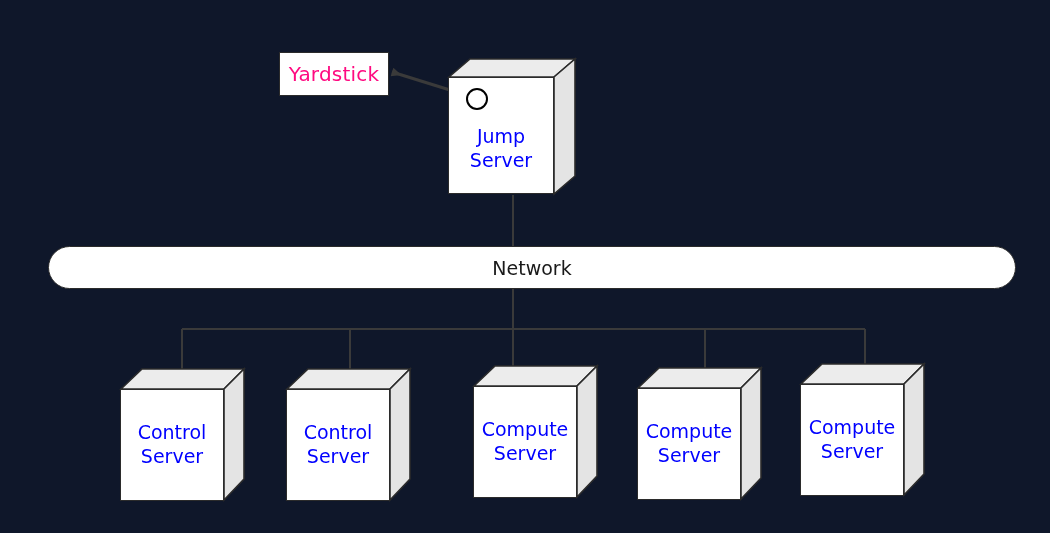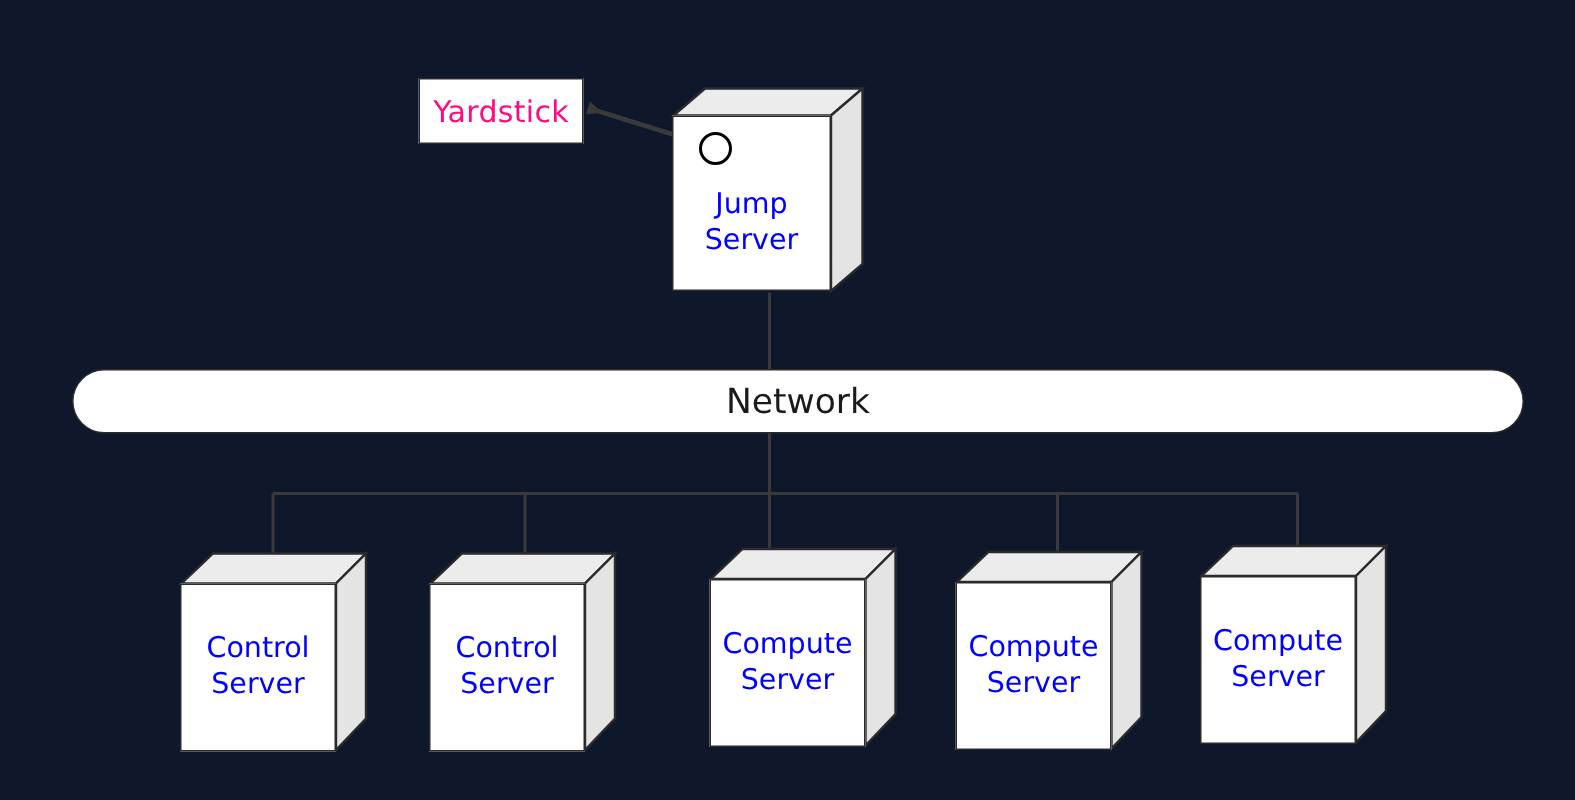--- a/index.html
+++ b/index.html
@@ -46,21 +46,21 @@
     position: absolute;
     background: #ffffff;
     border: 1px solid #2b2b2b;
     box-sizing: border-box;
     border-radius: 24px;
     display: flex;
     align-items: center;
     justify-content: center;
   }
   .network-bar .txt {
-    font-size: 23px;
+    font-size: 19px;
     color: #1a1a1a;
   }
   
   .node3d {
     position: absolute;
   }
   .node3d .face-front {
     position: absolute;
     left: 0;
     background: #ffffff;

